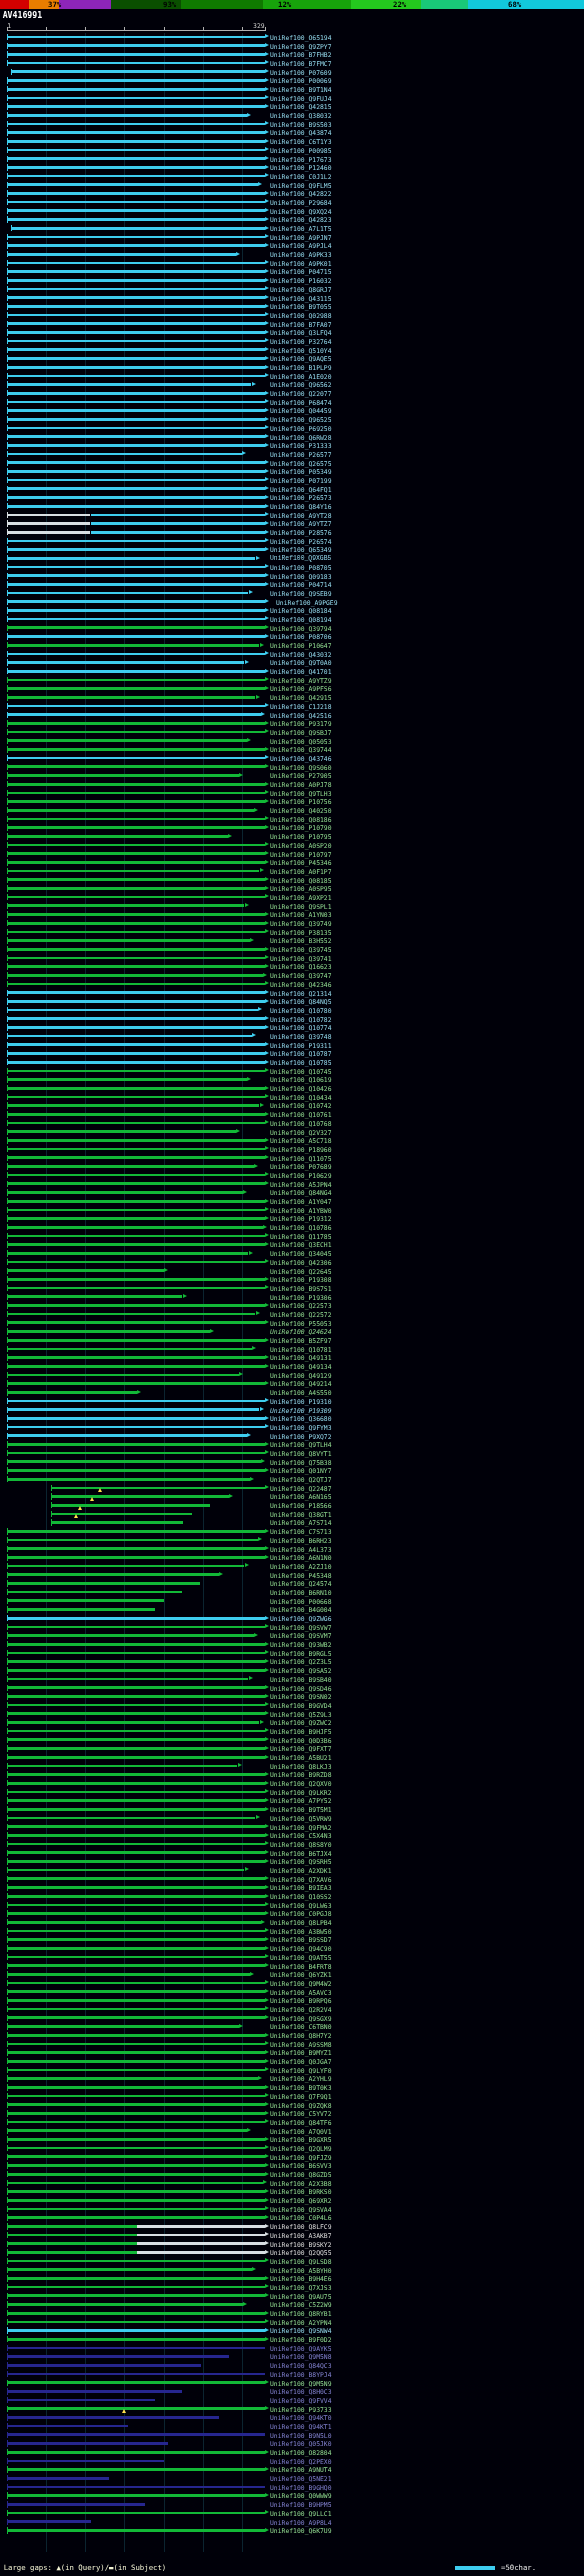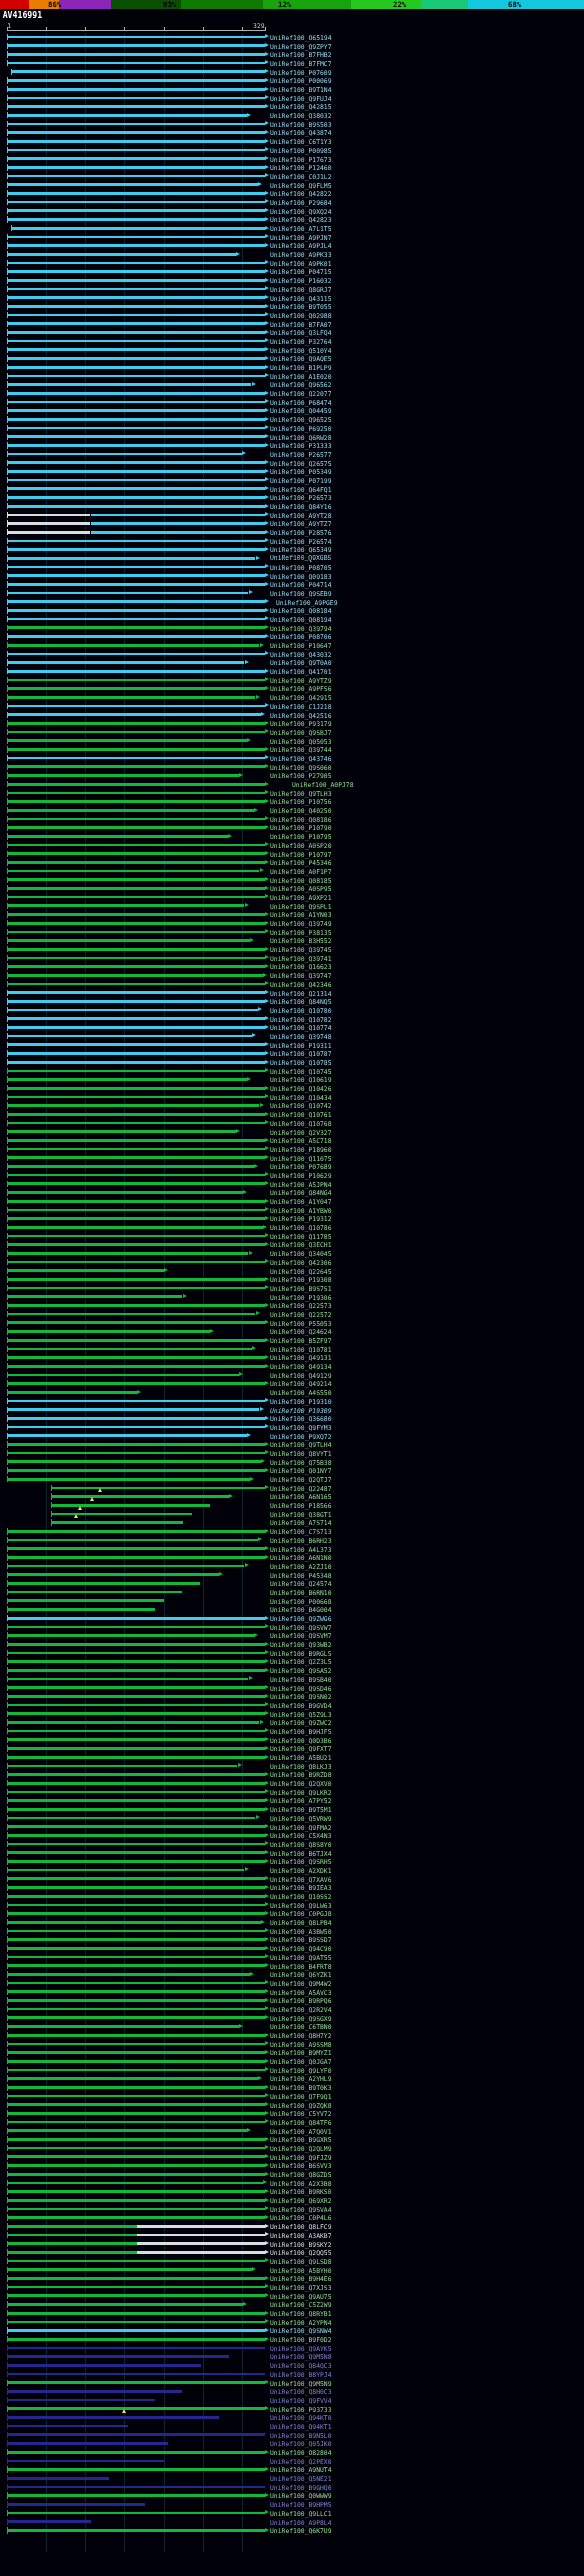--- a/index.html
+++ b/index.html
@@ -38,21 +38,21 @@
   #legend .gaps{position:absolute;left:3.7px;top:2.7px;}
   #legend .lbar{position:absolute;left:455px;top:6.4px;width:40px;height:3.7px;background:#3ecdef;}
   #legend .leq{position:absolute;left:501px;top:2.7px;color:#eaeaea;}
 </style>
 </head>
 <body>
 
 <div id="app">
 
   <div id="scalebar">
-    <span class="scalelabel" style="left:48px">86%</span>
+    <span class="scalelabel" style="left:48px">37%</span>
     <span class="scalelabel" style="left:163px">93%</span>
     <span class="scalelabel" style="left:278px">12%</span>
     <span class="scalelabel" style="left:393px">22%</span>
     <span class="scalelabel" style="left:508px">68%</span>
   <div class="scaleseg" style="width: 5%; background: rgb(210, 0, 0);"></div>
       <div class="scaleseg" style="width: 5%; background: rgb(233, 125, 0);"></div>
       <div class="scaleseg" style="width: 9%; background: rgb(141, 37, 184);"></div>
       <div class="scaleseg" style="width: 12%; background: rgb(10, 79, 0);"></div>
       <div class="scaleseg" style="width: 14%; background: rgb(15, 122, 0);"></div>
       <div class="scaleseg" style="width: 15%; background: rgb(23, 163, 11);"></div>
@@ -600,21 +600,21 @@
       <div class="row">
         <div class="bar" style="left: 7.3px; width: 232px; background: rgb(18, 184, 55);"></div>
         <i class="arr" style="left: 239px; border-left-color: rgb(18, 184, 55);"></i>
         <i class="tick" style="left: 7.3px; background: rgb(18, 184, 55);"></i>
         <span class="lbl" style="color: rgb(144, 218, 144);">UniRef100_P27905</span>
       </div>
       <div class="row">
         <div class="bar" style="left: 7.3px; width: 258px; background: rgb(18, 184, 55);"></div>
         <i class="arr" style="left: 265px; border-left-color: rgb(18, 184, 55);"></i>
         <i class="tick" style="left: 7.3px; background: rgb(18, 184, 55);"></i>
-        <span class="lbl" style="color: rgb(144, 218, 144); margin-left: 22px;">UniRef100_A0PJ78</span>
+        <span class="lbl" style="color: rgb(144, 218, 144);">UniRef100_A0PJ78</span>
       </div>
       <div class="row">
         <div class="bar" style="left: 7.3px; width: 258px; background: rgb(18, 184, 55);"></div>
         <i class="arr" style="left: 265px; border-left-color: rgb(18, 184, 55);"></i>
         <i class="tick" style="left: 7.3px; background: rgb(18, 184, 55);"></i>
         <span class="lbl" style="color: rgb(144, 218, 144);">UniRef100_Q9TLH3</span>
       </div>
       <div class="row">
         <div class="bar" style="left: 7.3px; width: 258px; background: rgb(18, 184, 55);"></div>
         <i class="arr" style="left: 265px; border-left-color: rgb(18, 184, 55);"></i>
@@ -978,21 +978,21 @@
       <div class="row">
         <div class="bar" style="left: 7.3px; width: 258px; background: rgb(18, 184, 55);"></div>
         <i class="arr" style="left: 265px; border-left-color: rgb(18, 184, 55);"></i>
         <i class="tick" style="left: 7.3px; background: rgb(18, 184, 55);"></i>
         <span class="lbl" style="color: rgb(144, 218, 144);">UniRef100_P55053</span>
       </div>
       <div class="row">
         <div class="bar" style="left: 7.3px; width: 203px; background: rgb(18, 184, 55);"></div>
         <i class="arr" style="left: 210px; border-left-color: rgb(18, 184, 55);"></i>
         <i class="tick" style="left: 7.3px; background: rgb(18, 184, 55);"></i>
-        <span class="lbl" style="color: rgb(144, 218, 144);">UniRef100_Q24624</span>
+        <span class="lbl" style="color: rgb(144, 218, 144); font-style: italic;">UniRef100_Q24624</span>
       </div>
       <div class="row">
         <div class="bar" style="left: 7.3px; width: 258px; background: rgb(18, 184, 55);"></div>
         <i class="arr" style="left: 265px; border-left-color: rgb(18, 184, 55);"></i>
         <i class="tick" style="left: 7.3px; background: rgb(18, 184, 55);"></i>
         <span class="lbl" style="color: rgb(144, 218, 144);">UniRef100_B5ZF97</span>
       </div>
       <div class="row">
         <div class="bar" style="left: 7.3px; width: 245px; background: rgb(18, 184, 55);"></div>
         <i class="arr" style="left: 252px; border-left-color: rgb(18, 184, 55);"></i>
@@ -1797,15 +1797,20 @@
         <span class="lbl" style="color: rgb(128, 128, 207);">UniRef100_A9P8L4</span>
       </div>
       <div class="row">
         <div class="bar" style="left: 7.3px; width: 258px; background: rgb(18, 184, 55);"></div>
         <i class="arr" style="left: 265px; border-left-color: rgb(18, 184, 55);"></i>
         <i class="tick" style="left: 7.3px; background: rgb(18, 184, 55);"></i>
         <span class="lbl" style="color: rgb(144, 218, 144);">UniRef100_Q6K7U9</span>
       </div>
     </div>
 
+  <div id="legend">
+    <span class="gaps">Large gaps: ▲(in Query)/▬(in Subject)</span>
+    <span class="lbar"></span>
+    <span class="leq">=50char.</span>
+  </div>
 
 </div>
 
 
 </body></html>

